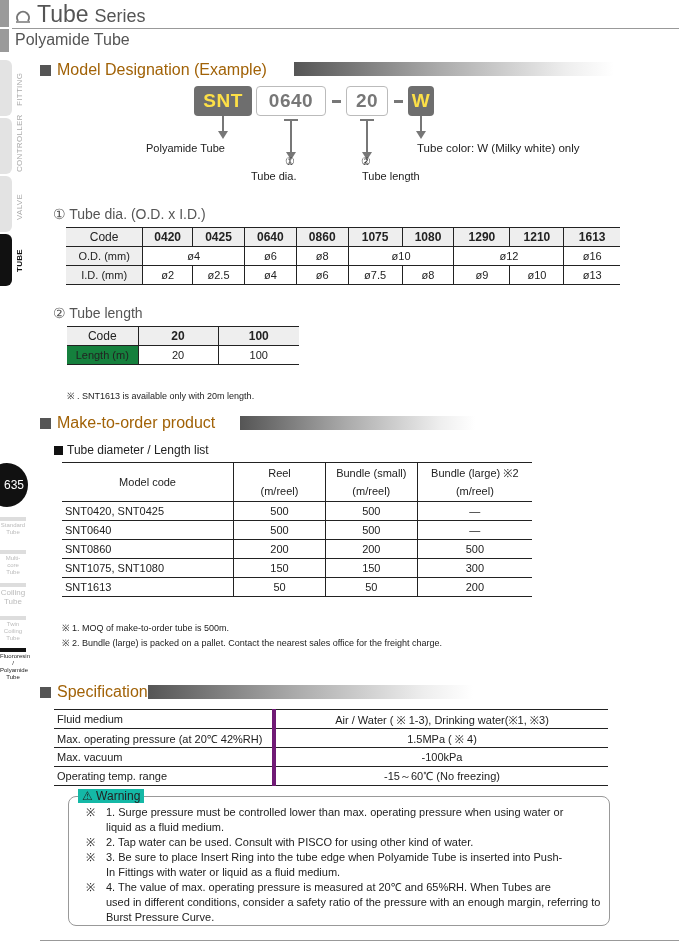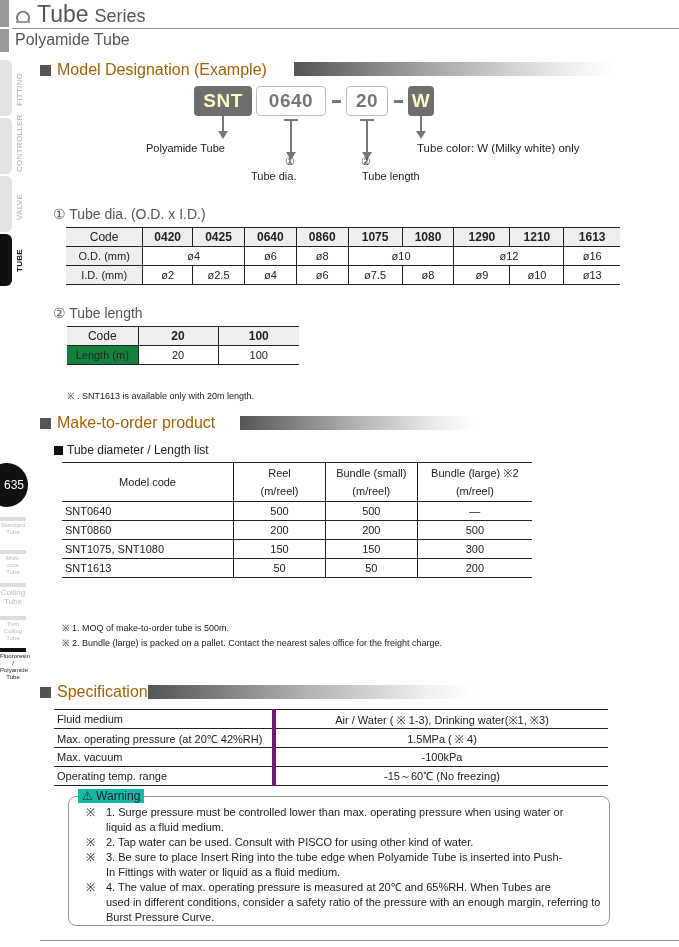--- a/index.html
+++ b/index.html
@@ -26,21 +26,21 @@
   .sub-tab-label { left:0; width:26px; font-size:6px; color:#bbb; text-align:center; line-height:7px; }
   .sub-tab-label.active { color:#222; }
 
   
   .sec-head { font-size:16px; color:#a16207; white-space:nowrap; display:flex; align-items:center; }
   .sq { display:inline-block; width:11px; height:11px; background:#555; margin-right:6px; }
   .sec-grad { height:14px; background:linear-gradient(to right, #555 0%, #aaa 45%, #eee 85%, #fff 100%); }
 
   
   .mbox { height:30px; border-radius:4px; display:flex; align-items:center; justify-content:center; font-weight:bold; font-size:19px; box-sizing:border-box; letter-spacing:0.5px; }
-  .mbox.dark { background:#6e6e6e; color:#fef9c3;text-align:right; }
+  .mbox.dark { background:#6e6e6e; color:#fde047;text-align:right; }
   .mbox.light { background:#fff; color:#777; border:1px solid #bbb; }
   .dash { width:9px; height:3px; background:#777; }
   .arrow-line { width:2px; background:#777; }
   .arrow-head { width:0; height:0; border-left:5px solid transparent; border-right:5px solid transparent; border-top:8px solid #777; }
   .hbar { height:2px; background:#777; }
   .lbl { font-size:11px; color:#222; white-space:nowrap; }
   .circ { font-size:11px; color:#222; }
 
   
   table { border-collapse:collapse; font-size:11px; color:#222; }
@@ -231,20 +231,26 @@
       <col style="width:105px">
     </colgroup>
   <tbody>
       <tr class="head">
     <td><span>Model code</span></td>
     <td><span>Reel</span><br><span>(m/reel)</span></td>
     <td><span>Bundle (small)</span><br><span>(m/reel)</span></td>
     <td><span>Bundle (large) ※2</span><br><span>(m/reel)</span></td>
   </tr>
   <tr>
+        <td>SNT0420, SNT0425</td>
+        <td>500</td>
+        <td>500</td>
+        <td>—</td>
+      </tr>
+  <tr>
         <td>SNT0640</td>
         <td>500</td>
         <td>500</td>
         <td>—</td>
       </tr>
   <tr>
         <td>SNT0860</td>
         <td>200</td>
         <td>200</td>
         <td>500</td>

